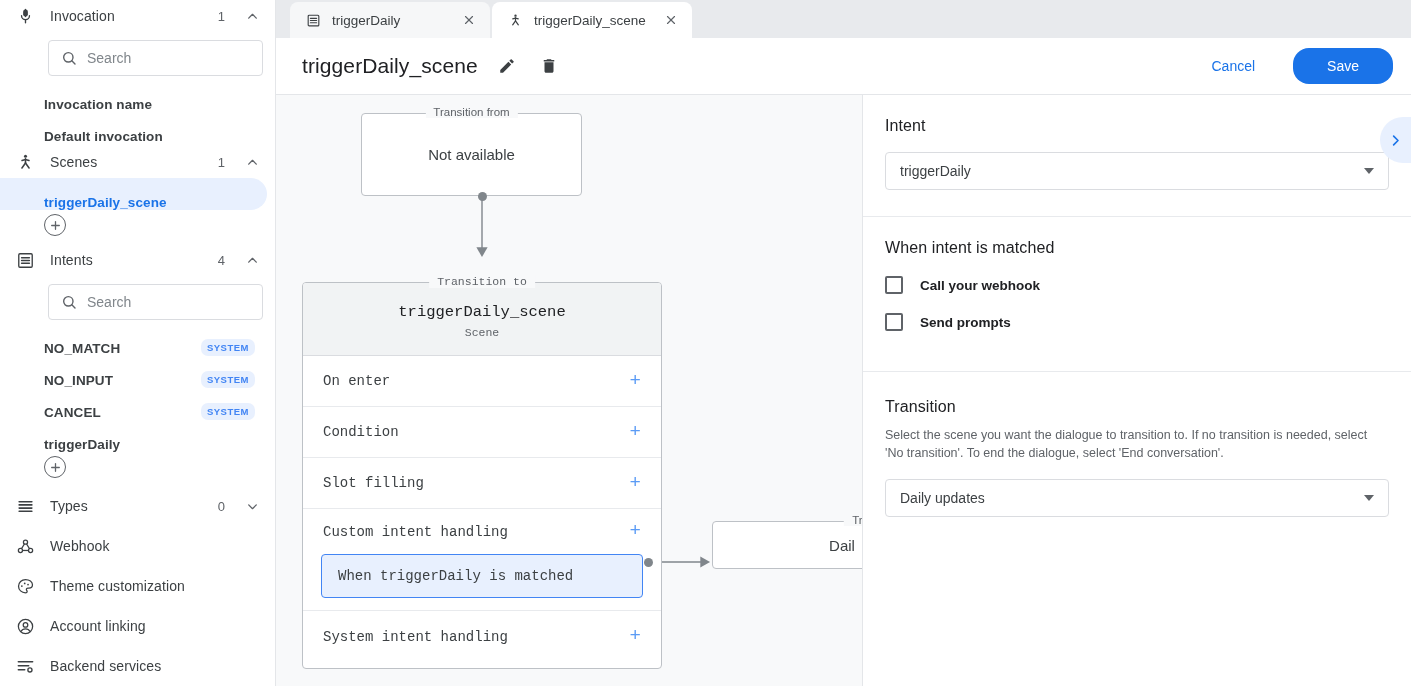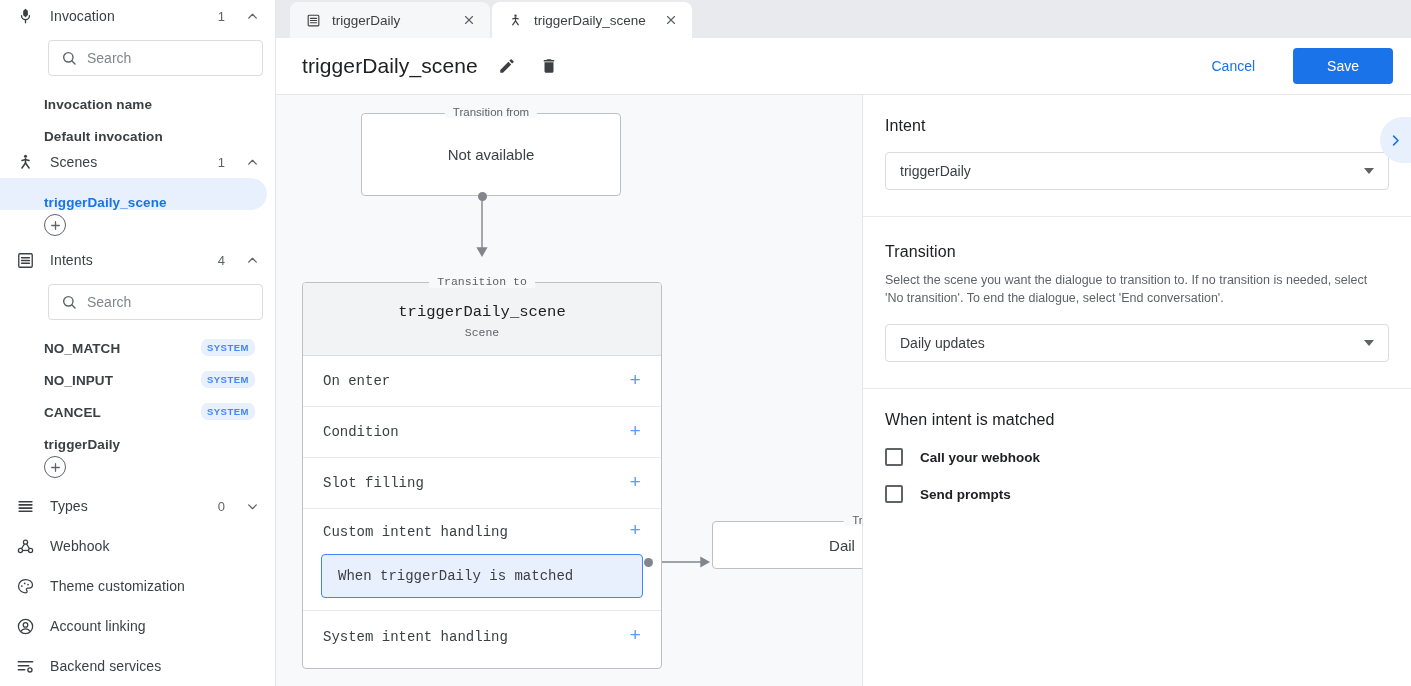--- a/index.html
+++ b/index.html
@@ -116,21 +116,21 @@
   .header .hicon { color: #3c4043; display: flex; cursor: pointer; padding: 4px; }
   .header .spacer { flex: 1 1 auto; }
   .btn-cancel {
     background: none; border: none; color: #1a73e8;
     font-size: 14px; font-weight: 500; cursor: pointer; padding: 9px 14px;
     font-family: "Liberation Sans", sans-serif; border-radius: 4px;
   }
   .btn-save {
     background: #1a73e8; border: none; color: #fff;
     font-size: 14px; font-weight: 500; cursor: pointer;
-    padding: 10px 34px; border-radius: 4px; margin-left: 8px;
+    padding: 10px 34px; border-radius: 16px; margin-left: 8px;
     font-family: "Liberation Sans", sans-serif;
   }
 
   .body { flex: 1 1 auto; display: flex; min-height: 0; position: relative; }
 
   
   .canvas {
     flex: 1 1 auto; position: relative;
     background: #f8f9fa;
     overflow: hidden;
@@ -139,21 +139,21 @@
     position: absolute;
     border: 1px solid #bdc1c6;
     border-radius: 4px;
     background: #fff;
   }
   .fs-legend {
     position: absolute; top: -8px; left: 50%; transform: translateX(-50%);
     background: #f8f9fa; padding: 0 8px;
     font-size: 11.5px; color: #5f6368; white-space: nowrap;
   }
-  #card-from { left: 85px; top: 18px; width: 260px; height: 83px; }
+  #card-from { left: 85px; top: 18px; width: 221px; height: 83px; }
   #card-from .cbody {
     height: 100%; display: flex; align-items: center; justify-content: center;
     font-size: 15px; color: #3c4043;
   }
 
   #card-to { left: 26px; top: 187px; width: 360px; height: 387px; background: #fff; font-family: Liberation Mono, monospace; }
   .scene-head {
     background: #f1f3f4; border-bottom: 1px solid #dadce0;
     padding: 20px 0 16px; text-align: center;
     border-radius: 3px 3px 0 0;
@@ -562,36 +562,36 @@
         </div>
 
         <div class="psec">
           <h3>Intent</h3>
           <div class="select">
             <span class="sv">triggerDaily</span>
             <span class="caret"></span>
           </div>
         </div>
 
-        <div class="psec" style="padding-top:26px;">
-          <h3>Transition</h3>
-          <p class="pdesc">Select the scene you want the dialogue to transition to. If no transition is needed, select 'No transition'. To end the dialogue, select 'End conversation'.</p>
-          <div class="select">
-            <span class="sv">Daily updates</span>
-            <span class="caret"></span>
-          </div>
-        </div>
-
         <div class="psec" style="padding-bottom:40px;">
           <h3>When intent is matched</h3>
           <label class="cbrow">
             <span class="cbox"></span>
             <span>Call your webhook</span>
           </label>
           <label class="cbrow">
             <span class="cbox"></span>
             <span>Send prompts</span>
           </label>
         </div>
+
+        <div class="psec" style="padding-top:26px;">
+          <h3>Transition</h3>
+          <p class="pdesc">Select the scene you want the dialogue to transition to. If no transition is needed, select 'No transition'. To end the dialogue, select 'End conversation'.</p>
+          <div class="select">
+            <span class="sv">Daily updates</span>
+            <span class="caret"></span>
+          </div>
+        </div>
       </aside>
     </div>
   </section>
 </div>
 
 </body></html>

